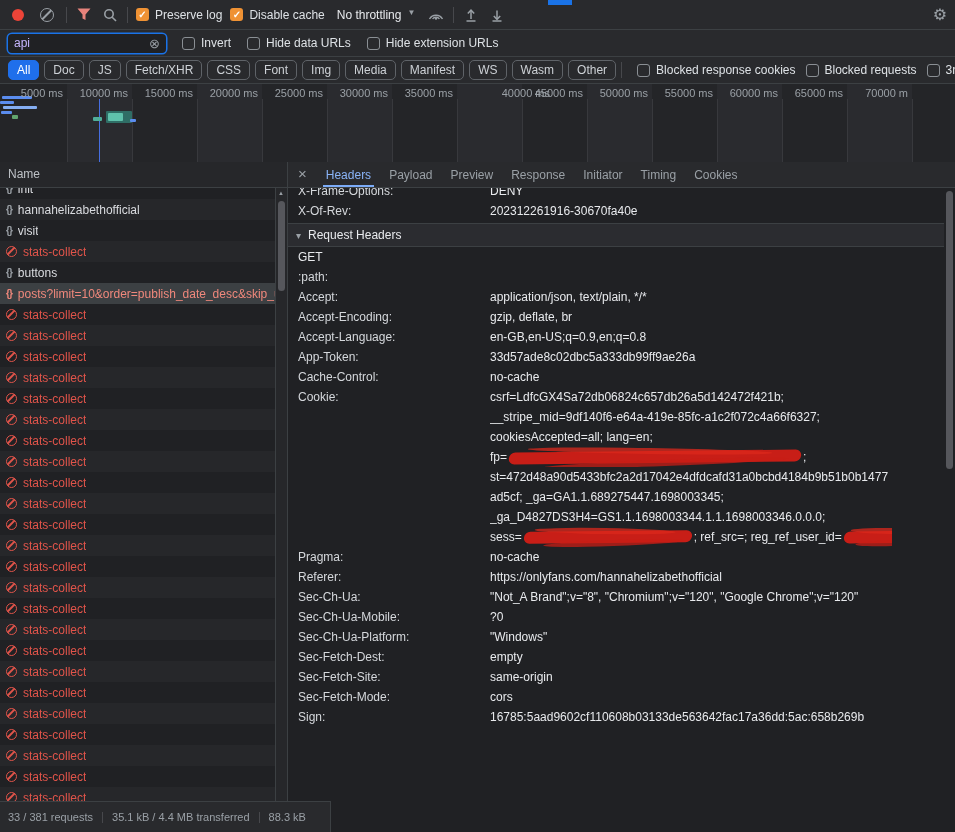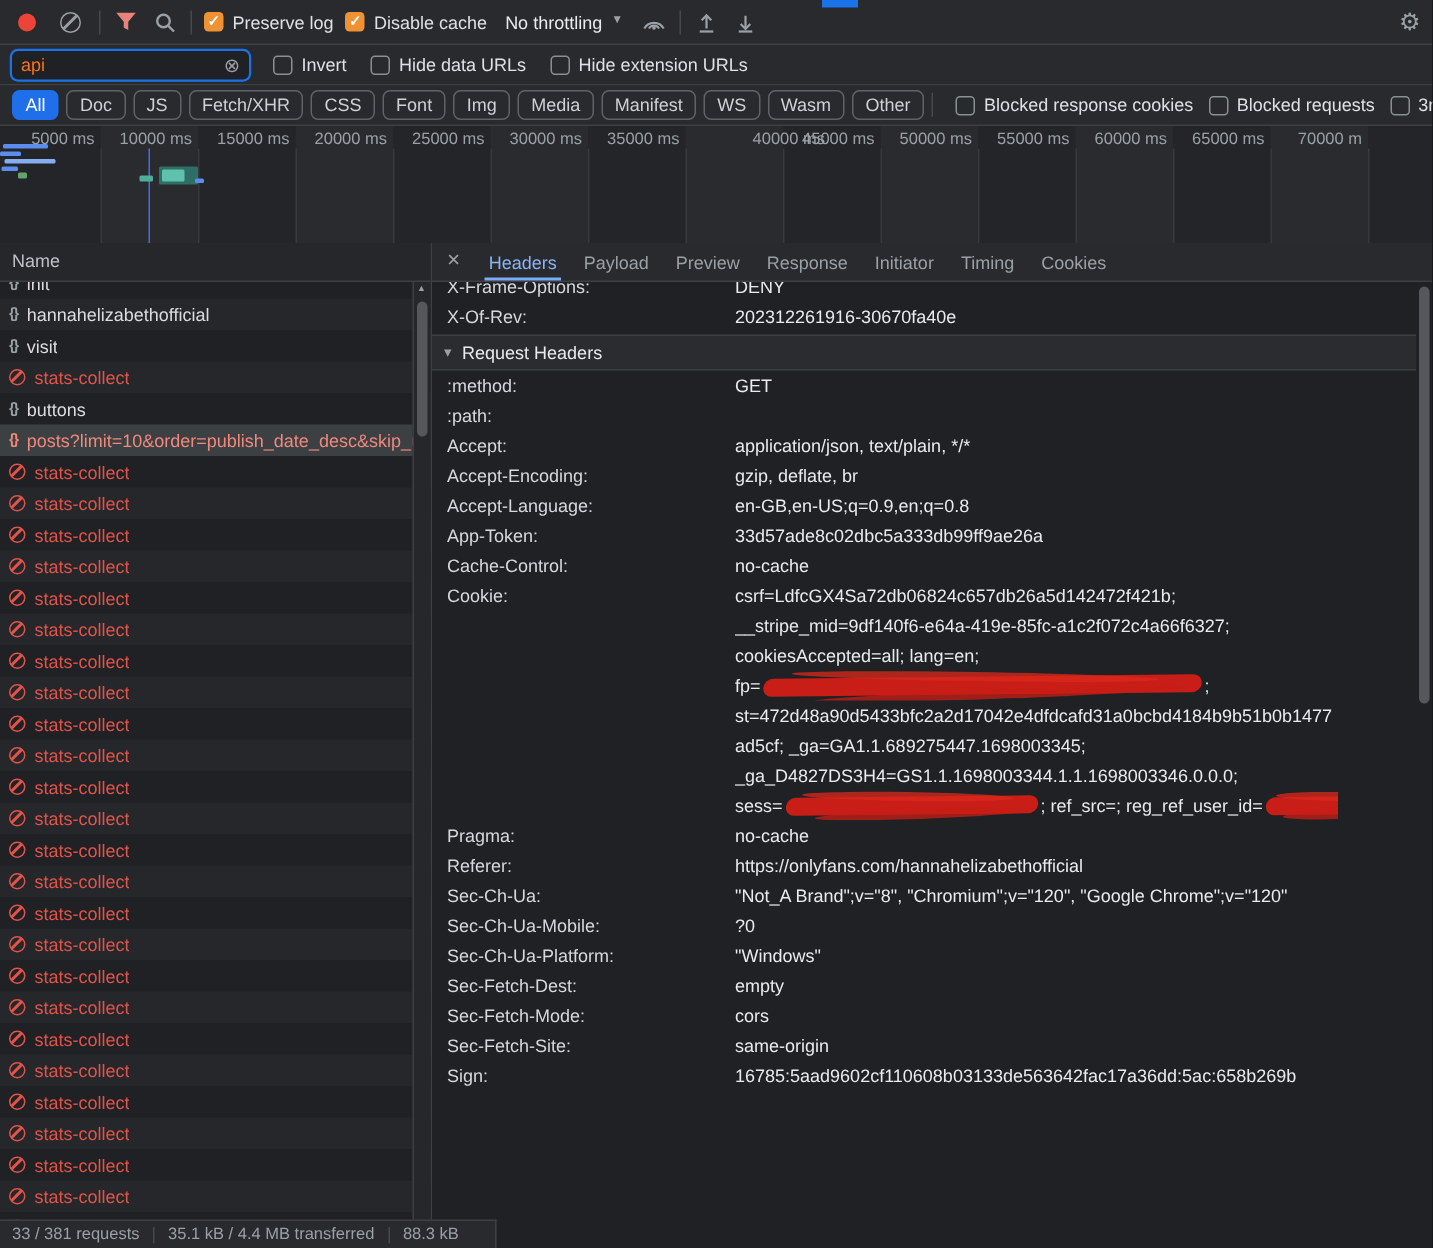--- a/index.html
+++ b/index.html
@@ -19,21 +19,21 @@
   .caret{font-size:8px;color:#9aa0a6;}
   .dropdown{display:flex;align-items:flex-start;gap:6px;padding:2px 4px;color:#e8eaed;}
   .blue-artifact{position:absolute;left:548px;top:0;width:24px;height:5px;background:#1a73e8;}
   .cb-group{display:inline-flex;align-items:center;gap:6px;color:#dde1e5;white-space:nowrap;}
   .cb{width:13px;height:13px;border-radius:3px;box-sizing:border-box;display:inline-flex;
       align-items:center;justify-content:center;font-size:10px;line-height:1;flex:none;}
   .cb.checked{background:#ef9234;color:#fff;font-weight:bold;}
   .cb.un{border:1.5px solid #8a8f94;background:transparent;}
   .filter-input{position:relative;display:flex;align-items:center;width:158px;height:19px;background:#202124;
       border-radius:4px;box-shadow:0 0 0 1.5px #1a73e8;padding:0 6px;box-sizing:border-box;}
-  .fi-text{flex:1;color:#f97316;}
+  .fi-text{flex:1;color:#c4b5fd;}
   .fi-clear{color:#9aa0a6;font-size:13px;line-height:1;}
   .chip{padding:2px 8px;border-radius:5px;border:1px solid #5f6368;color:#cdd1d6;white-space:nowrap;}
   .chip.active{background:#1f6feb;border-color:#1f6feb;color:#fff;}
   .row3 .cb-group{margin-left:10px;}
   
   .overview{position:relative;height:78px;background:#242528;border-bottom:1px solid #3c4043;overflow:hidden;}
   .band{position:absolute;top:0;bottom:0;width:65px;z-index:0;}
   .band.light{background:#2a2b2f;}
   .gridline{position:absolute;top:15px;bottom:0;width:1px;background:#38393d;z-index:1;}
   .tl-label{position:absolute;top:3px;font-size:11px;color:#9aa0a6;transform:translateX(-100%);
@@ -85,21 +85,21 @@
   .section-bar{height:22px;display:flex;align-items:center;gap:7px;padding-left:8px;background:#2b2c30;
       border-bottom:1px solid #3c4043;color:#e8eaed;}
   .tri{color:#9aa0a6;font-size:10px;}
   .redact{display:inline-block;height:12px;margin:0 2px -2px 2px;border-radius:7px;background:#c81e17;
       position:relative;transform:skewX(-6deg) rotate(-0.6deg);vertical-align:baseline;}
   .redact::before{content:"";position:absolute;left:6%;right:10%;top:-3px;height:6px;border-radius:50%;
       background:rgba(220,40,28,.75);transform:rotate(1.5deg);}
   .redact::after{content:"";position:absolute;left:12%;right:4%;bottom:-3px;height:6px;border-radius:50%;
       background:rgba(200,30,22,.75);transform:rotate(-1.5deg);}
   
-  .statusbar{position:absolute;left:0;bottom:0;width:331px;height:19px;box-sizing:border-box;
+  .statusbar{position:absolute;left:0;bottom:0;width:331px;height:31px;box-sizing:border-box;
       background:#292a2d;border-top:1px solid #3c4043;border-right:1px solid #3c4043;display:flex;
       align-items:center;gap:9px;padding:0 8px;color:#9aa0a6;font-size:11px;z-index:6;white-space:nowrap;overflow:hidden;}
   .ssep{width:1px;height:11px;background:#47484c;flex:none;}
 </style>
 </head>
 <body>
 
 <div class="app">
 
   <div class="tb row1">
@@ -421,21 +421,20 @@
               <div class="hdr-name">X-Of-Rev:</div>
               <div class="hdr-value">202312261916-30670fa40e</div>
             </div>
           </div>
         <div class="section-bar">
           <span class="tri">▾</span>
           <span>Request Headers</span>
         </div>
         <div id="header-rows">
             <div class="hdr-row">
-              <div class="hdr-name">:method:</div>
               <div class="hdr-value">GET</div>
             </div>
             <div class="hdr-row">
               <div class="hdr-name">:path:</div>
             </div>
             <div class="hdr-row">
               <div class="hdr-name">Accept:</div>
               <div class="hdr-value">application/json, text/plain, */*</div>
             </div>
             <div class="hdr-row">
@@ -485,26 +484,26 @@
             </div>
             <div class="hdr-row">
               <div class="hdr-name">Sec-Ch-Ua-Platform:</div>
               <div class="hdr-value">"Windows"</div>
             </div>
             <div class="hdr-row">
               <div class="hdr-name">Sec-Fetch-Dest:</div>
               <div class="hdr-value">empty</div>
             </div>
             <div class="hdr-row">
+              <div class="hdr-name">Sec-Fetch-Site:</div>
+              <div class="hdr-value">same-origin</div>
+            </div>
+            <div class="hdr-row">
               <div class="hdr-name">Sec-Fetch-Mode:</div>
               <div class="hdr-value">cors</div>
-            </div>
-            <div class="hdr-row">
-              <div class="hdr-name">Sec-Fetch-Site:</div>
-              <div class="hdr-value">same-origin</div>
             </div>
             <div class="hdr-row">
               <div class="hdr-name">Sign:</div>
               <div class="hdr-value">16785:5aad9602cf110608b03133de563642fac17a36dd:5ac:658b269b</div>
             </div>
           </div>
       </div>
       <div class="vscroll right-scroll">
         <span class="thumb"></span>
       </div>

